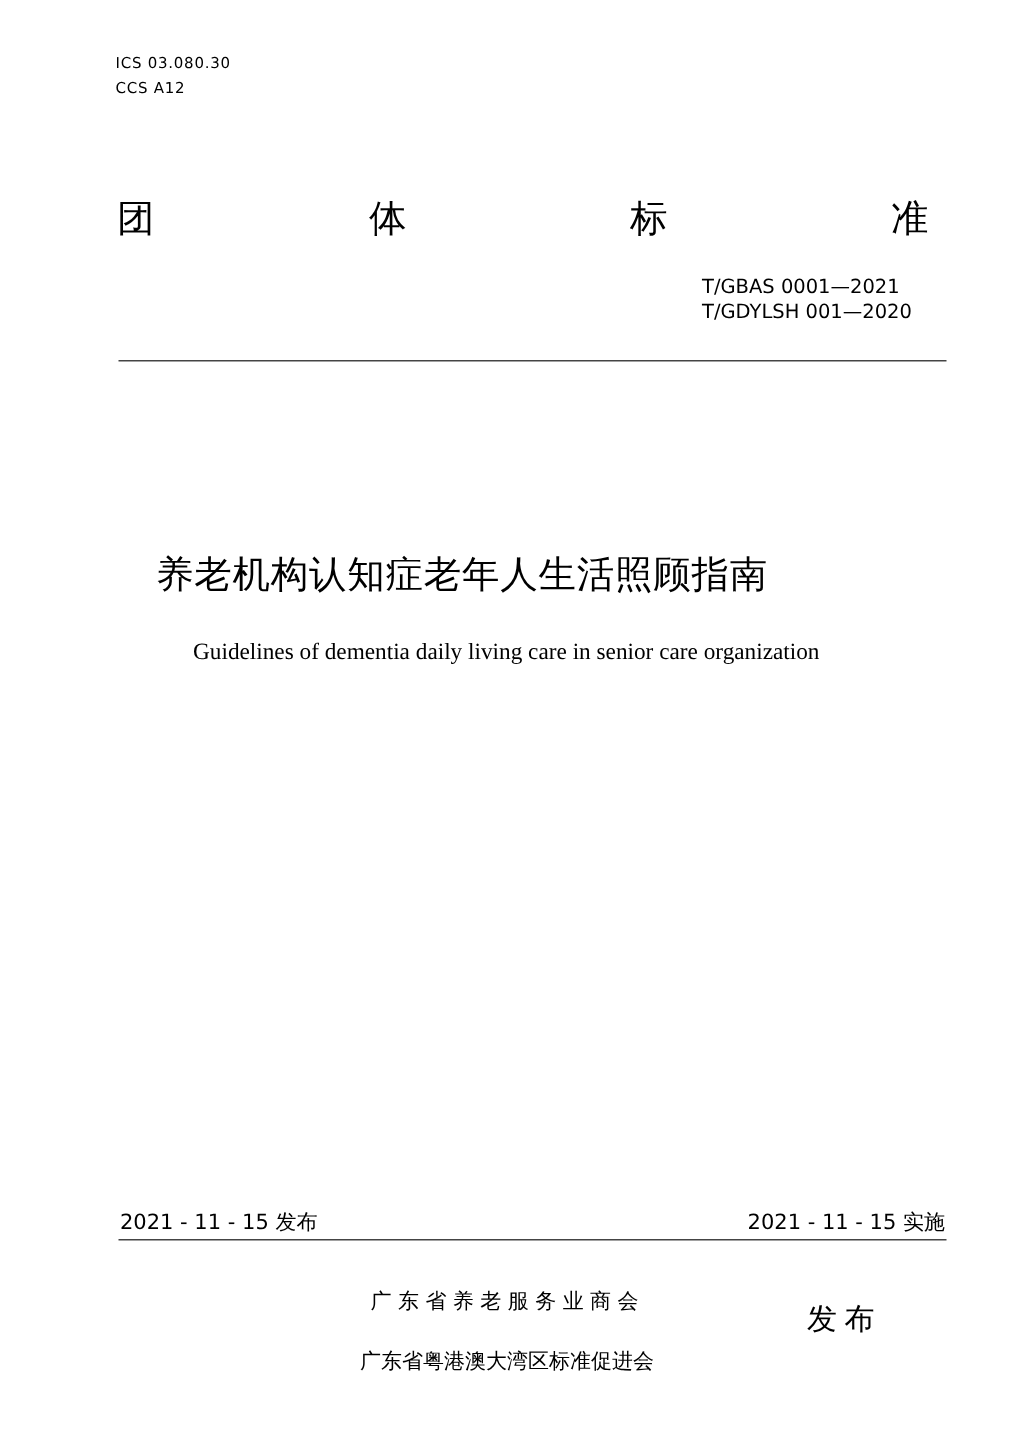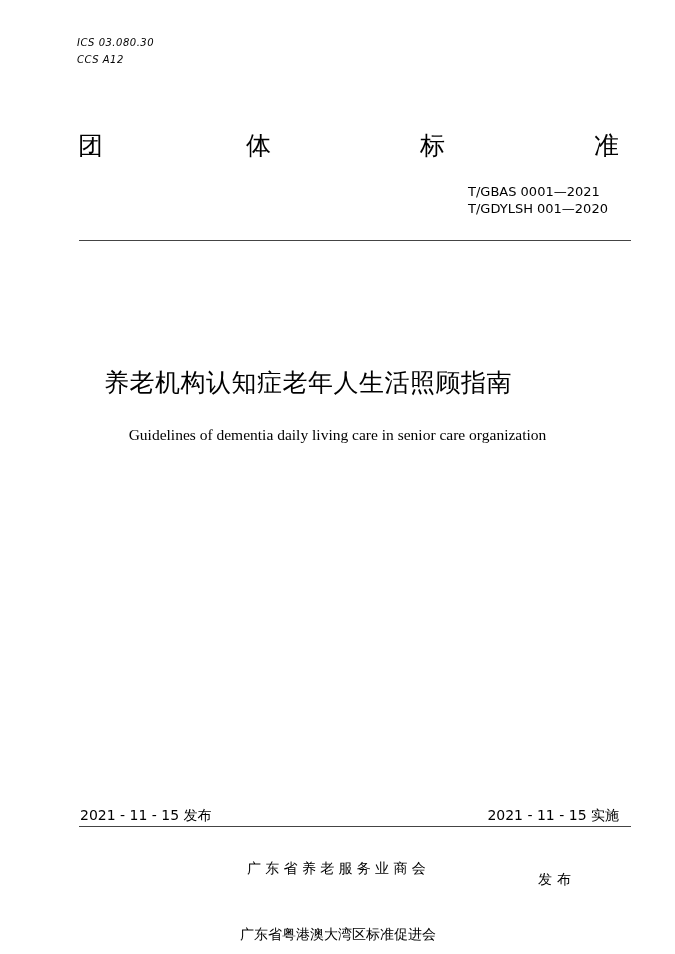--- a/index.html
+++ b/index.html
@@ -1,33 +1,33 @@
 <!DOCTYPE html>
 <html><head>
 <meta charset="utf-8">
 <style>
   html, body { margin:0; padding:0; }
   body {
     width:675px; height:954px; background:#ffffff; position:relative; overflow:hidden;
     font-family: "DejaVu Sans", "Liberation Sans", sans-serif; color:#000;
   }
   .abs { position:absolute; }
-  .codes { left:77px; top:34px; font-size:10px; line-height:17px; letter-spacing:0.5px;font-style:italic; }
+  .codes { left:77px; top:34px; font-size:10px; line-height:17px; letter-spacing:0.5px; }
   .type-row { left:78px; top:130px; width:545px; height:32px; }
   .type-char { position:absolute; top:0; font-size:25px; line-height:32px; }
   .stdnums { left:468px; top:183px; font-size:13px; line-height:17px; }
   .rule1 { left:79px; top:240px; width:552px; height:1px; background:#444; }
   .title-cn { left:0; width:616px; top:365px; text-align:center; font-size:25px; line-height:36px; letter-spacing:0.5px; }
   .title-en { left:0; width:675px; top:425px; text-align:center; font-family:"Liberation Serif", "DejaVu Serif", serif; font-size:15.5px; line-height:20px; }
   .date-left { left:80px; top:805px; font-size:14px; line-height:20px; }
-  .date-right { right:56px; top:805px; font-size:14px; line-height:20px; }
+  .date-right { right:45px; top:805px; font-size:14px; line-height:20px; }
   .rule2 { left:79px; top:826px; width:552px; height:1px; background:#444; }
   .org1 { left:233px; top:858px; font-size:14px; line-height:20px; letter-spacing:4.3px;margin-left:14px; }
-  .org2 { left:240px; top:924px; font-size:14px; line-height:20px; }
-  .pub { left:538px; top:869px; font-size:14px; line-height:20px; letter-spacing:5px; }
+  .org2 { left:240px; top:898px; font-size:14px; line-height:20px; }
+  .pub { left:538px; top:869px; font-size:20px; line-height:20px; letter-spacing:5px; }
 </style>
 </head>
 <body>
 
 <div class="abs codes">
   <div>ICS  03.080.30</div>
   <div>CCS  A12</div>
 </div>
 
 <div class="abs type-row">

